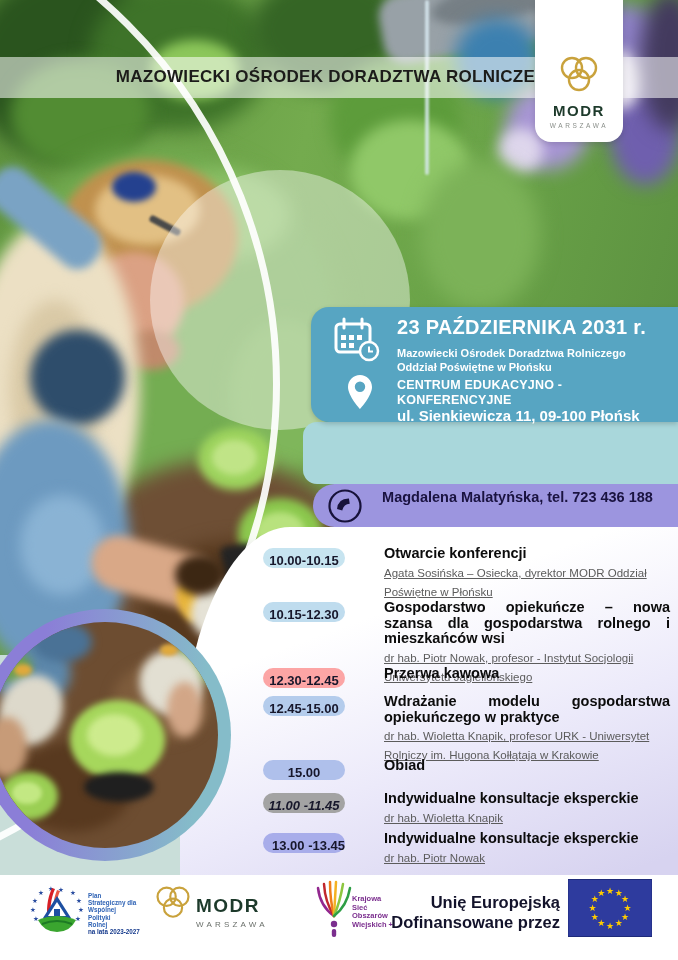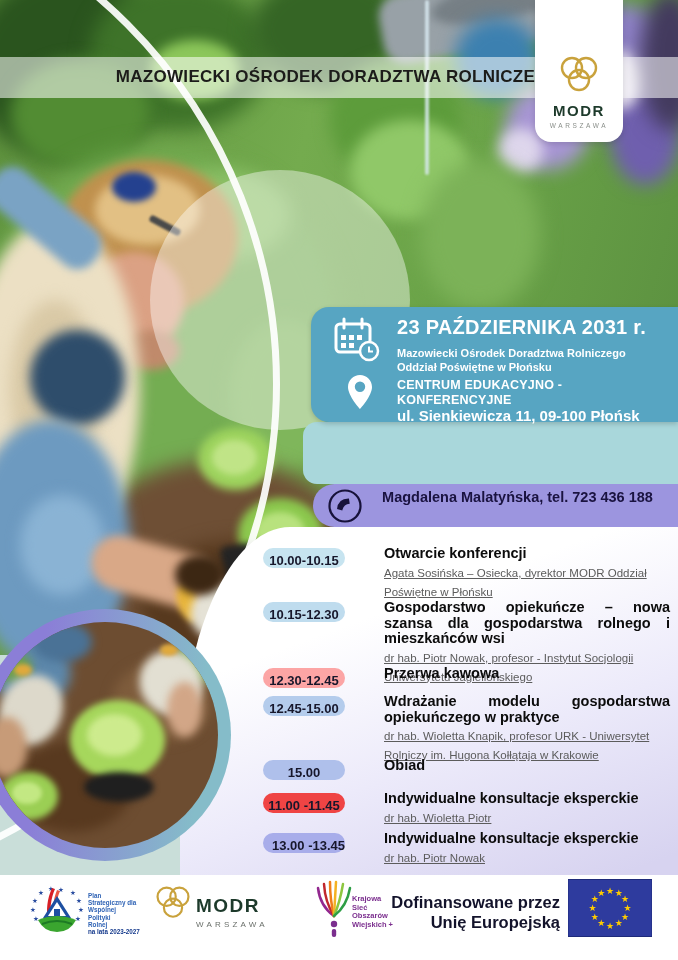--- a/index.html
+++ b/index.html
@@ -65,21 +65,21 @@
   
   .row{position:absolute;left:263px;width:384px;z-index:8;}
   .pill{position:absolute;left:0;top:2px;width:82px;height:20px;border-radius:13px;
         font-size:13px;font-weight:700;color:#17172b;text-align:center;line-height:26px;}
   .rtxt{position:absolute;left:95px;top:0;width:286px;margin-left:26px;}
   .rtitle{font-size:14.5px;font-weight:700;color:#0c0c0c;line-height:15.5px;text-align:justify;}
   .rspeaker{font-size:11.5px;color:#5c5c5c;line-height:19px;margin-top:2px;text-decoration:underline;}
   .r0{top:546px;} .r1{top:600px;} .r2{top:666px;} .r3{top:694px;}
   .r4{top:758px;} .r5{top:791px;} .r6{top:831px;}
   .p0{background:#c7e4f0;} .p1{background:#bfdcee;} .p2{background:#fca5a5;}
-  .p3{background:#b4ccec;} .p4{background:#afc0eb;} .p5{background:#ef4444;} .p6{background:#a8adea;text-align:right;}
+  .p3{background:#b4ccec;} .p4{background:#afc0eb;} .p5{background:#a3a3a3;font-style:italic;} .p6{background:#a8adea;text-align:right;}
 
   
   .inset{position:absolute;left:-21px;top:609px;width:252px;height:252px;border-radius:50%;
         background:linear-gradient(95deg,#8b7ed7 25%,#85bcc9 85%);z-index:8;}
   .inset-in{position:absolute;left:13px;top:13px;right:13px;bottom:13px;border-radius:50%;
         overflow:hidden;background:#6d4d31;}
 
   
   .footer{position:absolute;left:0;top:875px;width:678px;height:85px;background:#fff;z-index:9;}
   .plan-emblem{position:absolute;left:30px;top:7px;}
@@ -239,21 +239,21 @@
   <div class="row r4">
     <div class="pill p4">15.00</div>
     <div class="rtxt">
       <div class="rtitle">Obiad</div>
     </div>
   </div>
   <div class="row r5">
     <div class="pill p5">11.00 -11.45</div>
     <div class="rtxt">
       <div class="rtitle">Indywidualne konsultacje eksperckie</div>
-      <div class="rspeaker">dr hab. Wioletta Piotr</div>
+      <div class="rspeaker">dr hab. Wioletta Knapik</div>
     </div>
   </div>
   <div class="row r6">
     <div class="pill p6">13.00 -13.45</div>
     <div class="rtxt">
       <div class="rtitle">Indywidualne konsultacje eksperckie</div>
       <div class="rspeaker">dr hab. Piotr Nowak</div>
     </div>
   </div>
 
@@ -330,22 +330,22 @@
       <rect x="15.8" y="49" width="4.4" height="8" rx="2" fill="#7b2e8e"></rect>
     </svg>
     <div class="ksow-text">
       <div>Krajowa</div>
       <div>Sieć</div>
       <div>Obszarów</div>
       <div>Wiejskich +</div>
     </div>
 
     <div class="funding">
+      <div>Unię Europejską</div>
       <div>Dofinansowane przez</div>
-      <div>Unię Europejską</div>
     </div>
 
     <svg class="eu-flag" width="84" height="58" viewBox="0 0 84 57">
       <rect x="0" y="0" width="84" height="57" fill="#2E3B9E" stroke="#1e2a7a" stroke-width="1"></rect>
       <text x="42" y="14" font-size="9" fill="#FFCC00" text-anchor="middle">★</text>
       <text x="50.75" y="16.3" font-size="9" fill="#FFCC00" text-anchor="middle">★</text>
       <text x="57.15" y="22.75" font-size="9" fill="#FFCC00" text-anchor="middle">★</text>
       <text x="59.5" y="31.5" font-size="9" fill="#FFCC00" text-anchor="middle">★</text>
       <text x="57.15" y="40.25" font-size="9" fill="#FFCC00" text-anchor="middle">★</text>
       <text x="50.75" y="46.6" font-size="9" fill="#FFCC00" text-anchor="middle">★</text>

